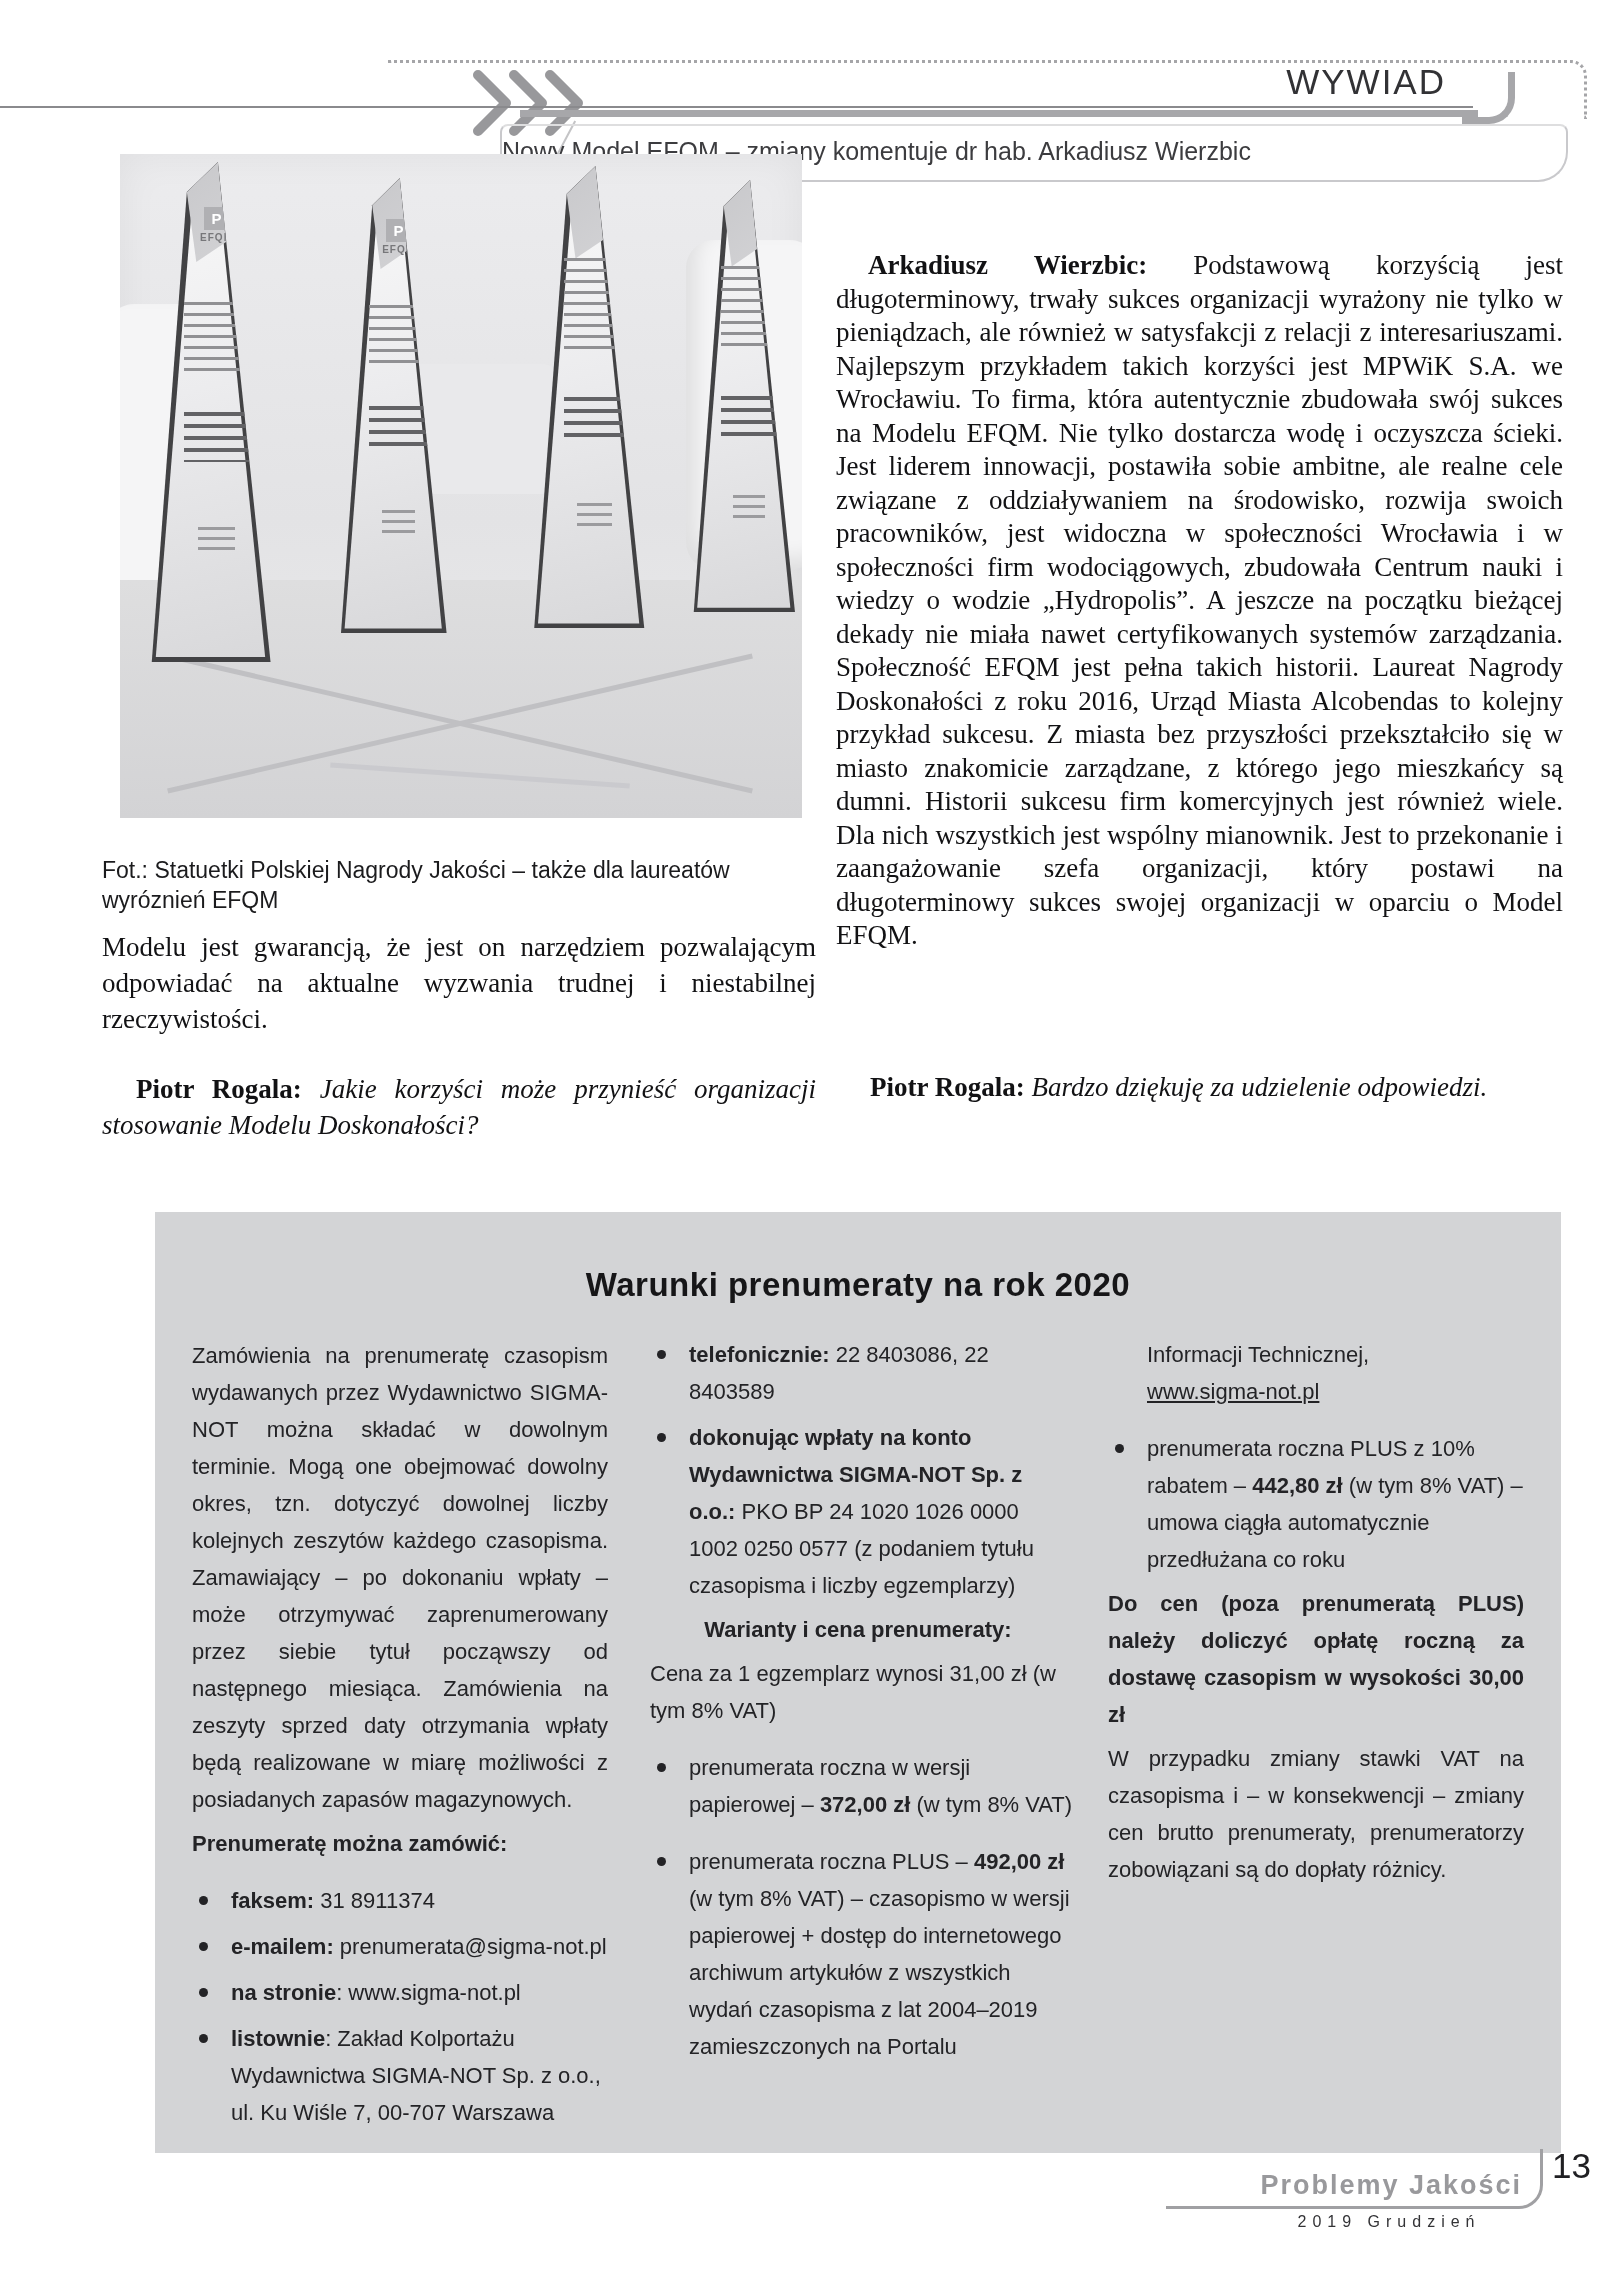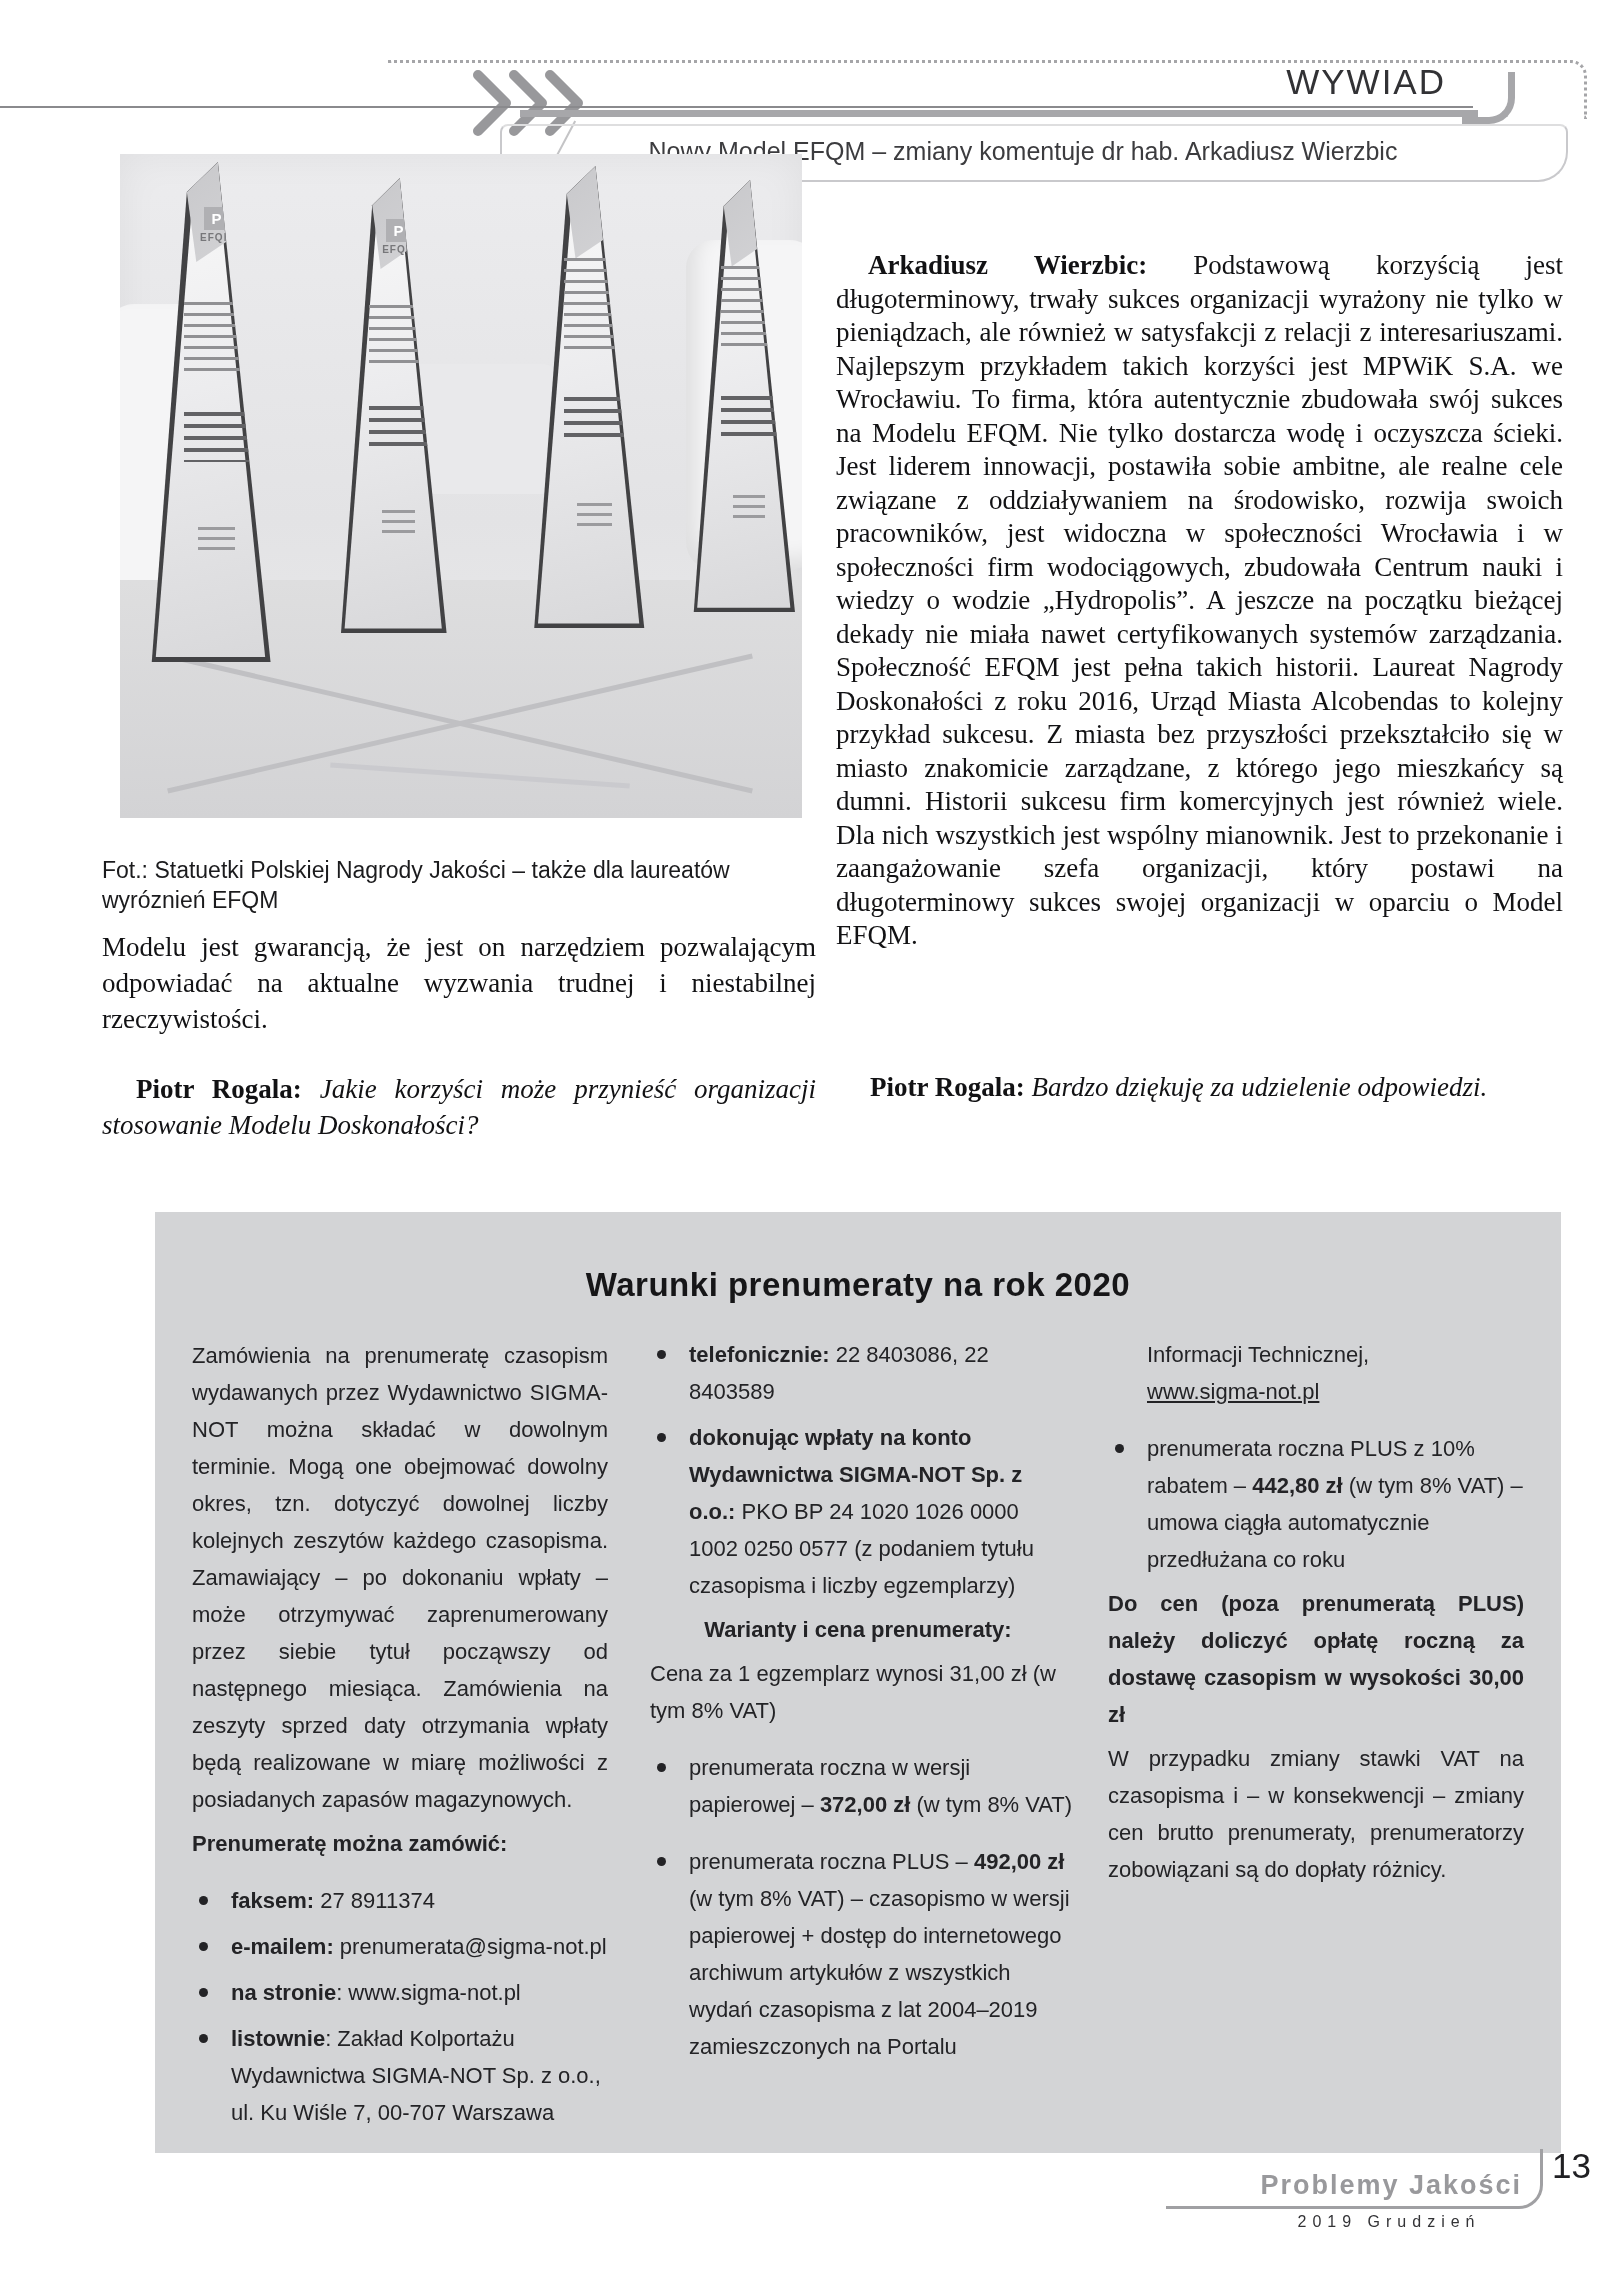--- a/index.html
+++ b/index.html
@@ -13,21 +13,21 @@
   .rule-thin{position:absolute;left:0;top:106px;width:1473px;height:2px;background:#8a8a8d;}
   .rule-thick{position:absolute;left:520px;top:110px;width:958px;height:7px;background:#a7a7aa;}
   .bar-hook{position:absolute;left:1462px;top:72px;width:46px;height:45px;
     border-right:7px solid #a7a7aa;border-bottom:7px solid #a7a7aa;border-bottom-right-radius:26px;}
   .wywiad{position:absolute;right:168px;top:62px;font-size:35px;font-weight:400;
     letter-spacing:2px;color:#323235;}
   .kicker-box{position:absolute;left:500px;top:124px;width:1064px;height:54px;
     border:2px solid #c9c9cc;border-top-color:#dededf;border-radius:8px 8px 30px 8px;}
   .kicker-diag{position:absolute;left:562px;top:118px;width:2px;height:52px;background:#c4c4c6;
     transform:rotate(28deg);}
-  .kicker-text{display:block;text-align:center;padding-right:22px;line-height:50px;
+  .kicker-text{display:block;text-align:left;padding-right:22px;line-height:50px;
     font-size:25px;font-weight:400;color:#3c3c3f;}
 
   
   .photo{position:absolute;left:120px;top:154px;width:682px;height:664px;
     background:linear-gradient(180deg,#ececee 0%,#e3e3e5 55%,#ededee 100%);
     box-shadow:inset 0 0 40px rgba(0,0,0,.06);overflow:hidden;}
   .cushion{position:absolute;background:#f5f5f6;border-radius:28px;}
   .cushion.l{left:-14px;top:150px;width:112px;height:330px;box-shadow:inset -10px -12px 20px rgba(0,0,0,.09);}
   .cushion.r{right:-16px;top:86px;width:132px;height:330px;box-shadow:inset 10px -12px 20px rgba(0,0,0,.09);}
   .cushion.c{left:250px;top:210px;width:190px;height:130px;background:#e9e9eb;border-radius:18px;}
@@ -193,21 +193,21 @@
   <p class="serif q q2"><b>Piotr Rogala:</b><i> Bardzo dziękuję za udzielenie odpowiedzi.</i></p>
 
   <div class="subbox">
     <h2 class="sub-title">Warunki prenumeraty na rok 2020</h2>
     <div class="cols">
 
       <div>
         <p class="just">Zamówienia na prenumeratę czasopism wydawanych przez Wydawnictwo SIGMA-NOT można składać w dowolnym terminie. Mogą one obejmować dowolny okres, tzn. dotyczyć dowolnej liczby kolejnych zeszytów każdego czasopisma. Zamawiający – po dokonaniu wpłaty – może otrzymywać zaprenumerowany przez siebie tytuł począwszy od następnego miesiąca. Zamówienia na zeszyty sprzed daty otrzymania wpłaty będą realizowane w miarę możliwości z posiadanych zapasów magazynowych.</p>
         <p class="bhead h-order">Prenumeratę można zamówić:</p>
         <ul class="blist">
-          <li><b>faksem:</b><span> 27 8911374</span></li>
+          <li><b>faksem:</b><span> 31 8911374</span></li>
           <li><b>e-mailem:</b><span> prenumerata@sigma-not.pl</span></li>
           <li><b>na stronie</b><span>: www.sigma-not.pl</span></li>
           <li><b>listownie</b><span>: Zakład Kolportażu Wydawnictwa SIGMA-NOT Sp. z o.o., ul. Ku Wiśle 7, 00-707 Warszawa</span></li>
         </ul>
       </div>
 
       <div>
         <ul class="blist tight">
           <li><b>telefonicznie:</b><span> 22 8403086, 22 8403589</span></li>
           <li><b>dokonując wpłaty na konto Wydawnictwa SIGMA-NOT Sp. z o.o.:</b><span> PKO BP 24 1020 1026 0000 1002 0250 0577 (z podaniem tytułu czasopisma i liczby egzemplarzy)</span></li>

